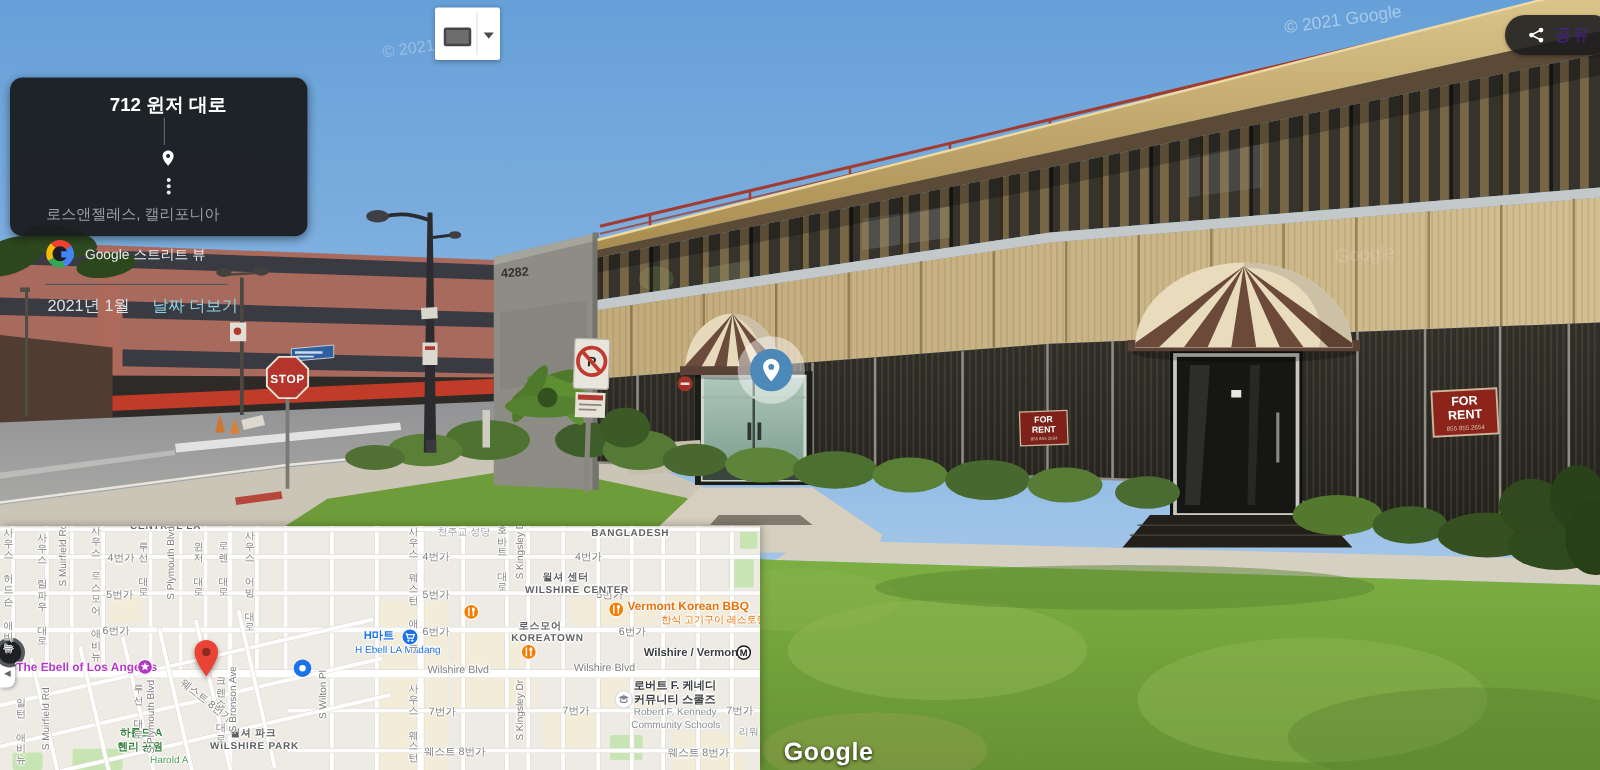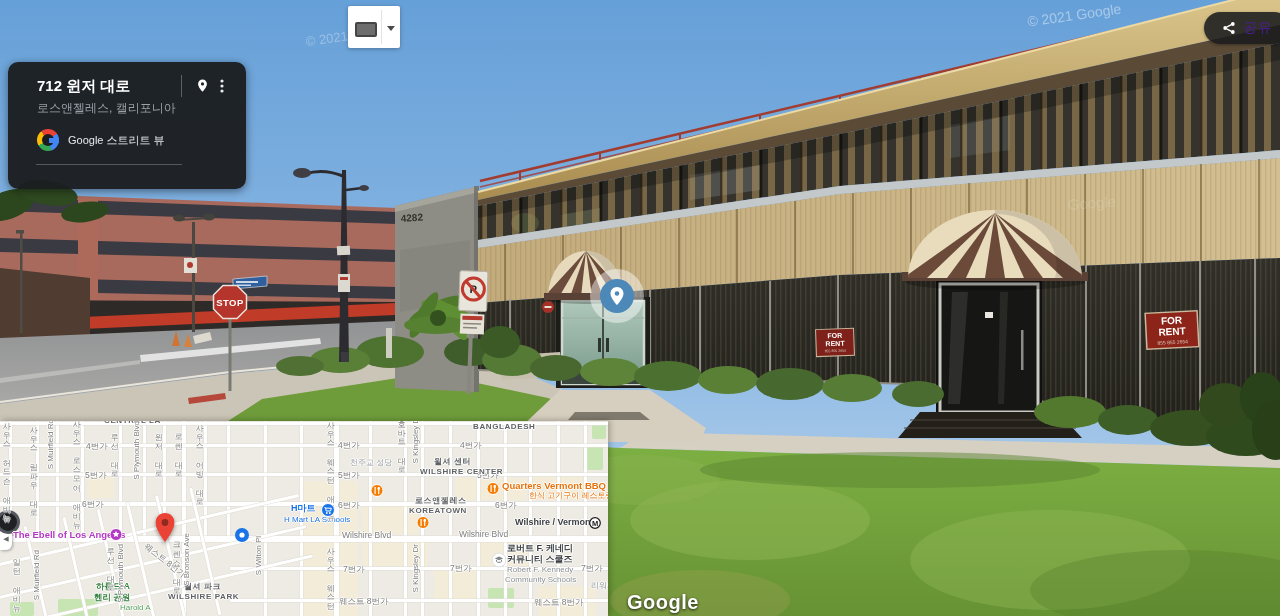--- a/index.html
+++ b/index.html
@@ -17,21 +17,21 @@
   
   .viewctl{position:absolute;left:348px;top:6px;width:52px;height:42px;background:#fff;border-radius:2px;
     box-shadow:0 1px 4px rgba(0,0,0,.3);z-index:30;display:flex;}
   .viewctl .thumb{position:absolute;left:7px;top:16px;width:18px;height:11px;background:#6d6d6d;border:2px solid #454545;border-radius:2px;}
   .viewctl .vdiv{position:absolute;left:33px;top:4px;width:1px;height:34px;background:#e3e3e3;}
   .viewctl .caret{position:absolute;left:39px;top:20px;width:0;height:0;border-left:4.5px solid transparent;border-right:4.5px solid transparent;border-top:5px solid #4a4a4a;}
 
   
   .card{position:absolute;left:8px;top:62px;width:238px;height:127px;background:rgba(27,29,32,.96);border-radius:10px;
     box-shadow:0 2px 8px rgba(0,0,0,.45);z-index:30;color:#fff;}
-  .card .row1{display:flex;align-items:center;padding:13px 14px 0 29px;}
+  .card .row1{display:flex;align-items:center;padding:13px 14px 0 29px;flex-direction:column;}
   .card .title{font-size:15px;font-weight:700;flex:1;white-space:nowrap;}
   .card .tdiv{width:1px;height:22px;background:#5c5f63;margin:0 10px 0 4px;}
   .card .cicon{width:20px;height:22px;display:flex;align-items:center;justify-content:center;cursor:pointer;}
   .card .subtitle{padding:3px 14px 0 29px;font-size:12px;color:#9aa0a6;}
   .card .brandrow{display:flex;align-items:center;padding:12px 14px 0 29px;}
   .glogo{width:22px;height:22px;border-radius:50%;position:relative;flex:0 0 auto;
     background:conic-gradient(from -40deg,#ea4335 0 95deg,#4285f4 95deg 200deg,#34a853 200deg 280deg,#fbbc05 280deg 360deg);}
   .glogo::before{content:"";position:absolute;inset:5px;background:#1b1d20;border-radius:50%;}
   .glogo::after{content:"";position:absolute;right:0;top:9px;width:10px;height:4.5px;background:#4285f4;}
   .card .brand{margin-left:9px;font-size:11px;color:#e8eaed;font-weight:500;}
@@ -63,21 +63,21 @@
   .area{font-size:8px;color:#5f6164;font-weight:700;letter-spacing:.6px;}
   .park{font-size:8.5px;color:#33803d;font-weight:700;}
   .park-sub{font-size:8px;color:#55a05e;padding-left:22px;}
   .poi-o{font-size:9.5px;color:#e8710a;font-weight:700;}
   .poi-os{font-size:8px;color:#e8710a;}
   .poi-p{font-size:9.5px;color:#b339c4;font-weight:700;}
   .poi-b{font-size:9px;color:#1a73e8;font-weight:700;}
   .poi-bs{font-size:8px;color:#1a73e8;}
   .poi-d{font-size:9px;color:#3c4043;font-weight:700;}
   .poi-gs{font-size:8px;color:#8a8f94;}
-  .poi-g{font-size:8px;color:#9aa0a6;margin-top:37px;}
+  .poi-g{font-size:8px;color:#9aa0a6;}
   .poi{position:absolute;transform:translate(-50%,-50%);}
   .poi.pin{transform:translate(-50%,-100%);filter:drop-shadow(0 2px 2px rgba(0,0,0,.4));}
   .diag{position:absolute;left:-30px;top:118px;width:330px;height:130px;transform:rotate(-13deg);transform-origin:0 0;}
   .maptab{position:absolute;left:0;top:106px;width:12px;height:23px;background:#fff;border-radius:0 6px 6px 0;
     box-shadow:1px 1px 3px rgba(0,0,0,.3);display:flex;align-items:center;justify-content:center;font-size:7px;color:#666;cursor:pointer;}
   .mapdot{position:absolute;left:-4px;top:89px;width:18px;height:18px;border-radius:50%;background:#1f2023;border:3px solid #55585e;}
 </style>
 </head>
 <body>
 
@@ -440,20 +440,24 @@
             <circle cx="7" cy="13" r="1.6" fill="#e8eaed"></circle>
           </svg>
     </span>
   </div>
   <div class="subtitle">로스앤젤레스, 캘리포니아</div>
   <div class="brandrow">
     <span class="glogo"></span>
     <span class="brand">Google 스트리트 뷰</span>
   </div>
   <hr>
+  <div class="footrow">
+    <span class="date">2021년 1월</span>
+    <span class="morelink">날짜 더보기</span>
+  </div>
 </div>
 
 <div class="share">
   <svg width="14" height="14" viewBox="0 0 14 14">
     <circle cx="3.2" cy="7" r="1.9" fill="#fff"></circle>
         <circle cx="10.8" cy="3" r="1.9" fill="#fff"></circle>
         <circle cx="10.8" cy="11" r="1.9" fill="#fff"></circle>
     <line x1="4.6" y1="6.2" x2="9.4" y2="3.7" stroke="#fff" stroke-width="1.3"></line>
     <line x1="4.6" y1="7.8" x2="9.4" y2="10.3" stroke="#fff" stroke-width="1.3"></line>
   </svg>
@@ -536,29 +540,29 @@
       <div class="mlb st" style="left: 343px; top: 144px;">7번가</div>
       <div class="mlb st" style="left: 450px; top: 143px;">7번가</div>
       <div class="mlb st" style="left: 581px; top: 143px;">7번가</div>
       <div class="mlb st" style="left: 339px; top: 176px;">웨스트 8번가</div>
       <div class="mlb st" style="left: 534px; top: 177px;">웨스트 8번가</div>
       <div class="mlb st" style="left: 140px; top: 135px; transform: rotate(38deg);">웨스트 8번가</div>
       <div class="mlb st" style="left: 342px; top: 110px;">Wilshire Blvd</div>
       <div class="mlb st" style="left: 459px; top: 109px;">Wilshire Blvd</div>
       <div class="mlb area" style="left: 434px; top: 37px;">윌셔 센터</div>
       <div class="mlb area" style="left: 420px; top: 47px;">WILSHIRE CENTER</div>
-      <div class="mlb area" style="left: 415px; top: 76px;">로스앤젤레스</div>
+      <div class="mlb area" style="left: 415px; top: 76px;">로스모어</div>
       <div class="mlb area" style="left: 409px; top: 86px;">KOREATOWN</div>
       <div class="mlb area" style="left: 184px; top: 162px;">월셔 파크</div>
       <div class="mlb area" style="left: 168px; top: 172px;">WILSHIRE PARK</div>
-      <div class="mlb poi-o" style="left: 502px; top: 60px;">Quarters Vermont BBQ</div>
+      <div class="mlb poi-o" style="left: 502px; top: 60px;">Vermont Korean BBQ</div>
       <div class="mlb poi-os" style="left: 502px; top: 71px; padding-left: 27px;">한식 고기구이 레스토랑</div>
       <div class="mlb poi-p" style="left: 13px; top: 109px;">The Ebell of Los Angeles</div>
       <div class="mlb poi-b" style="left: 291px; top: 83px;">H마트</div>
-      <div class="mlb poi-bs" style="left: 284px; top: 95px;">H Mart LA Schools</div>
+      <div class="mlb poi-bs" style="left: 284px; top: 95px;">H Ebell LA Madang</div>
       <div class="mlb poi-d" style="left: 515px; top: 97px;">Wilshire / Vermont</div>
       <div class="mlb poi-d" style="left: 507px; top: 123px;">로버트 F. 케네디</div>
       <div class="mlb poi-d" style="left: 507px; top: 134px;">커뮤니티 스쿨즈</div>
       <div class="mlb poi-gs" style="left: 507px; top: 145px;">Robert F. Kennedy</div>
       <div class="mlb poi-gs" style="left: 505px; top: 155px;">Community Schools</div>
       <div class="mlb park" style="left: 96px; top: 161px;">하롤드 A</div>
       <div class="mlb park" style="left: 94px; top: 172px;">헨리 공원</div>
       <div class="mlb park-sub" style="left: 98px; top: 183px;">Harold A</div>
       <div class="mlb poi-gs" style="left: 591px; top: 161px;">리워드</div>
       <div class="mlb stv" style="left: 1px; top: -4px;">사우스 허드슨 애비뉴</div>

